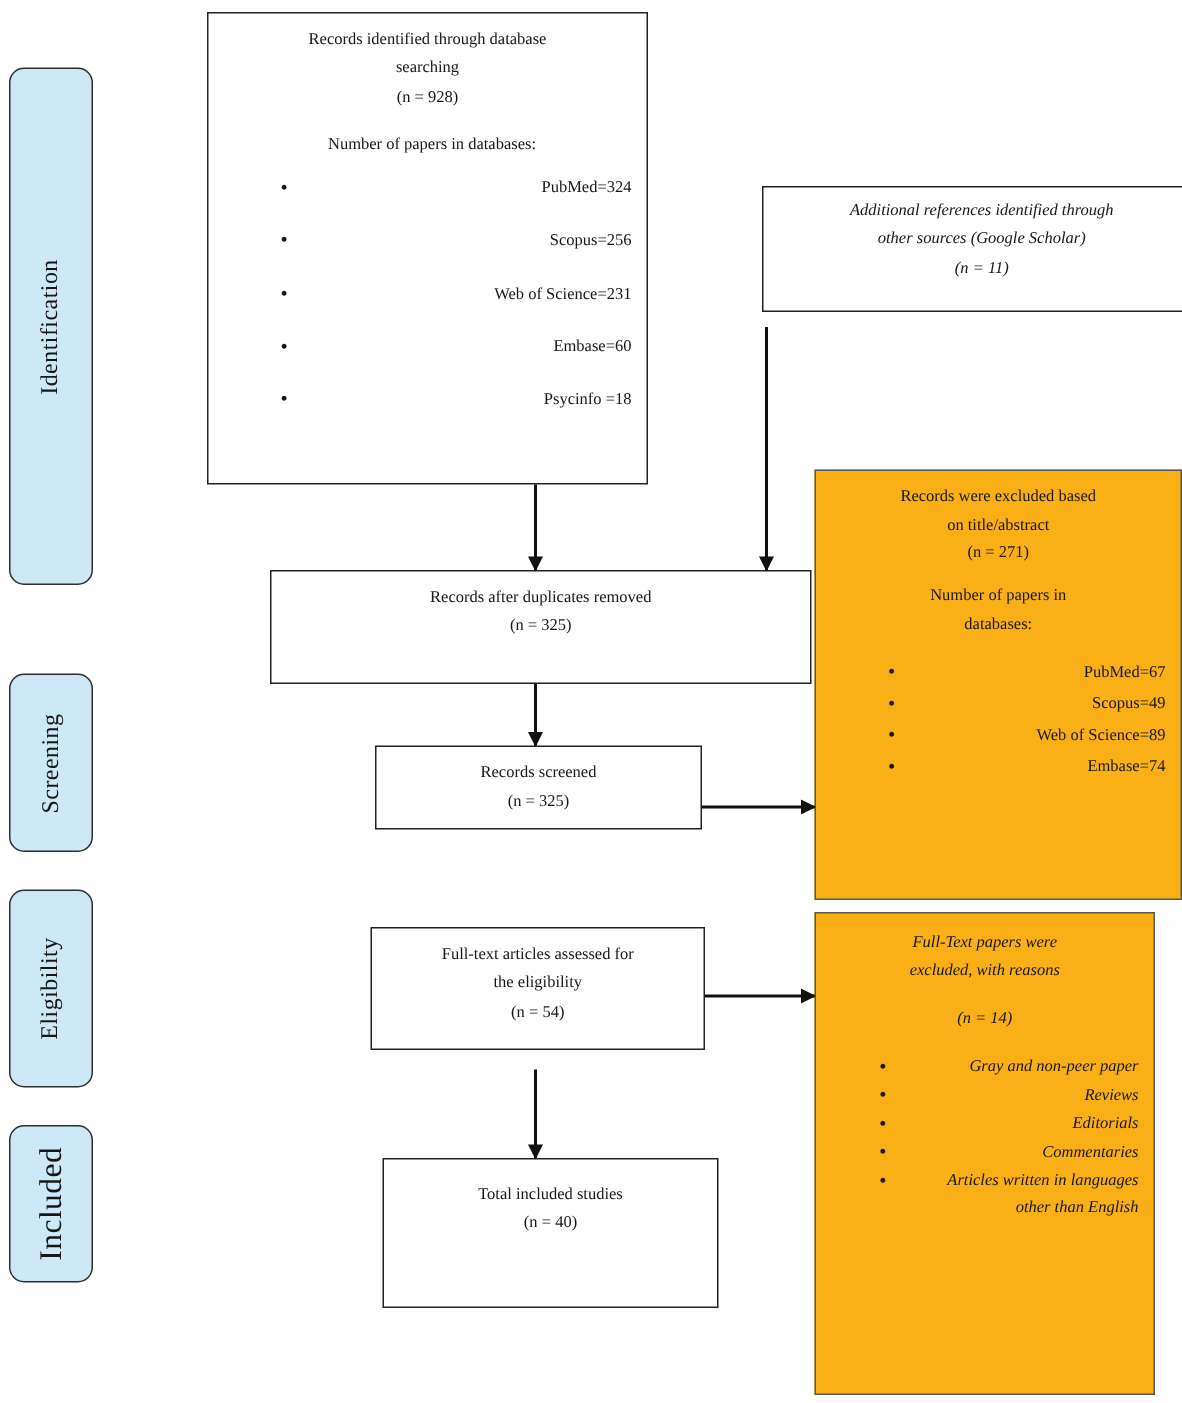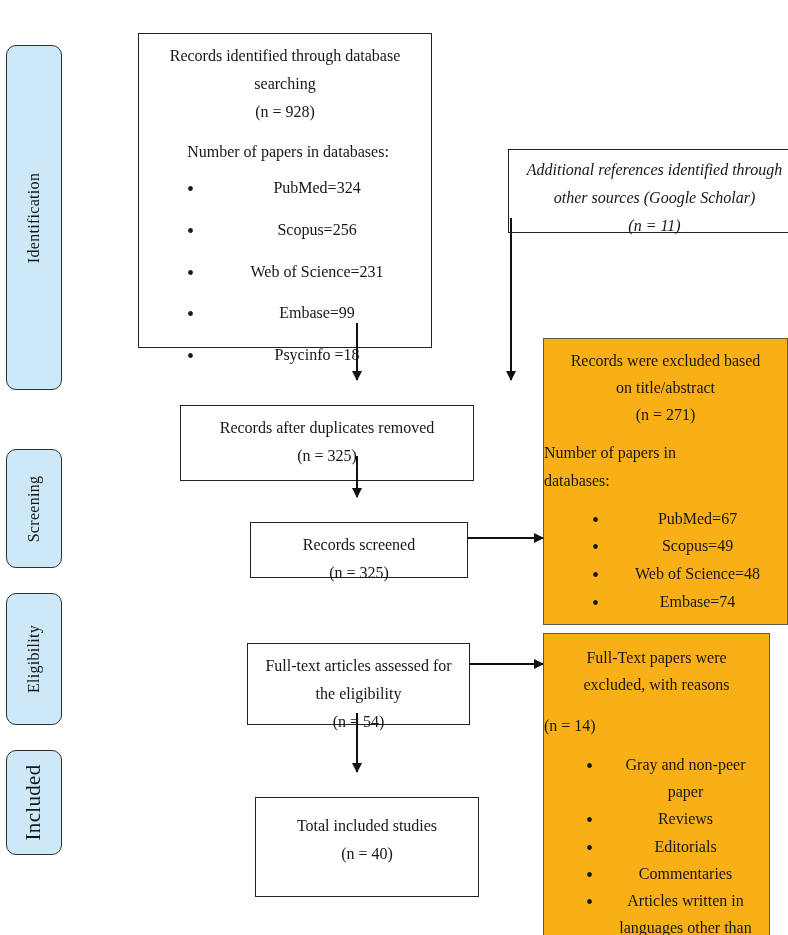--- a/index.html
+++ b/index.html
@@ -13,27 +13,27 @@
     position:absolute; left:6px; width:56px;
     background:#CDE9F7; border:1.6px solid #2e2e2e; border-radius:10px;
     display:flex; align-items:center; justify-content:center;
     box-sizing:border-box;
   }
   .stage span { transform:rotate(-90deg); white-space:nowrap; font-size:16px; letter-spacing:.3px; }
   .stage.included span { font-size:21px; }
   
   .box {
     position:absolute; background:#ffffff; border:1.4px solid #222222;
-    box-sizing:border-box; font-size:16px; line-height:1.75;margin-top:25px;
+    box-sizing:border-box; font-size:11px; line-height:1.75;
   }
   .box.orange { background:#F9B016; border:1.6px solid #5a584c; }
   .hdr { text-align:center; padding-top:8px; }
   .sub-left { text-align:center; padding:12px 6px 0 12px; }
-  .sub-center { text-align:left; padding-top:10px; line-height:1.75; }
-  ul.blt { list-style:none; margin:12px 0 0 0; padding:0 10px 0 48px; text-align:center; }
+  .sub-center { text-align:center; padding-top:10px; line-height:1.75; }
+  ul.blt { list-style:none; margin:12px 0 0 0; padding:0 10px 0 48px; text-align:right; }
   ul.blt li { position:relative; padding-left:26px; line-height:1.3; }
   ul.blt li::before { content:'\2022'; position:absolute; left:0; top:-2px; font-size:1.25em; }
   .box-identified ul.blt li { margin-bottom:21px; }
   .box-excluded1 ul.blt { margin-top:14px; }
   .box-excluded1 ul.blt li { margin-bottom:7px; }
   .box-excluded2 ul.blt { margin-top:12px; padding-left:42px; }
   .box-excluded2 ul.blt li { margin-bottom:1px; line-height:1.65; }
   
   .av { position:absolute; width:2px; background:#111; }
   .av::after {
@@ -70,34 +70,34 @@
     <div class="hdr">
       <div>Records identified through database</div>
       <div>searching</div>
       <div>(n = 928)</div>
     </div>
     <div class="sub-left">Number of papers in databases:</div>
     <ul class="blt">
         <li>PubMed=324</li>
         <li>Scopus=256</li>
         <li>Web of Science=231</li>
-        <li>Embase=99</li>
+        <li>Embase=60</li>
         <li>Psycinfo =18</li>
       </ul>
   </div>
 
   <div class="box" style="left:508px; top:124px; width:293px; height:84px;font-style:italic;">
     <div class="hdr" style="padding-top:6px;">
       <div>Additional references identified through</div>
       <div>other sources (Google Scholar)</div>
       <div>(n = 11)</div>
     </div>
   </div>
 
-  <div class="box" style="left:180px; top:380px; width:294px; height:76px;">
+  <div class="box" style="left:180px; top:380px; width:361px; height:76px;">
     <div class="hdr">
       <div>Records after duplicates removed</div>
       <div>(n = 325)</div>
     </div>
   </div>
 
   <div class="box" style="left:250px; top:497px; width:218px; height:56px;">
     <div class="hdr">
       <div>Records screened</div>
       <div>(n = 325)</div>
@@ -110,34 +110,34 @@
       <div>on title/abstract</div>
       <div>(n = 271)</div>
     </div>
     <div class="sub-center">
       <div>Number of papers in</div>
       <div>databases:</div>
     </div>
     <ul class="blt">
         <li>PubMed=67</li>
         <li>Scopus=49</li>
-        <li>Web of Science=48</li>
+        <li>Web of Science=89</li>
         <li>Embase=74</li>
       </ul>
   </div>
 
   <div class="box" style="left:247px; top:618px; width:223px; height:82px;">
     <div class="hdr">
       <div>Full-text articles assessed for</div>
       <div>the eligibility</div>
       <div>(n = 54)</div>
     </div>
   </div>
 
-  <div class="box orange box-excluded2" style="left:543px; top:608px; width:227px; height:322px;">
+  <div class="box orange box-excluded2" style="left:543px; top:608px; width:227px; height:322px;font-style:italic;">
     <div class="hdr" style="padding-top:10px; line-height:1.7;">
       <div>Full-Text papers were</div>
       <div>excluded, with reasons</div>
     </div>
     <div class="sub-center" style="padding-top:14px;">(n = 14)</div>
     <ul class="blt">
         <li>Gray and non-peer paper</li>
         <li>Reviews</li>
         <li>Editorials</li>
         <li>Commentaries</li>

